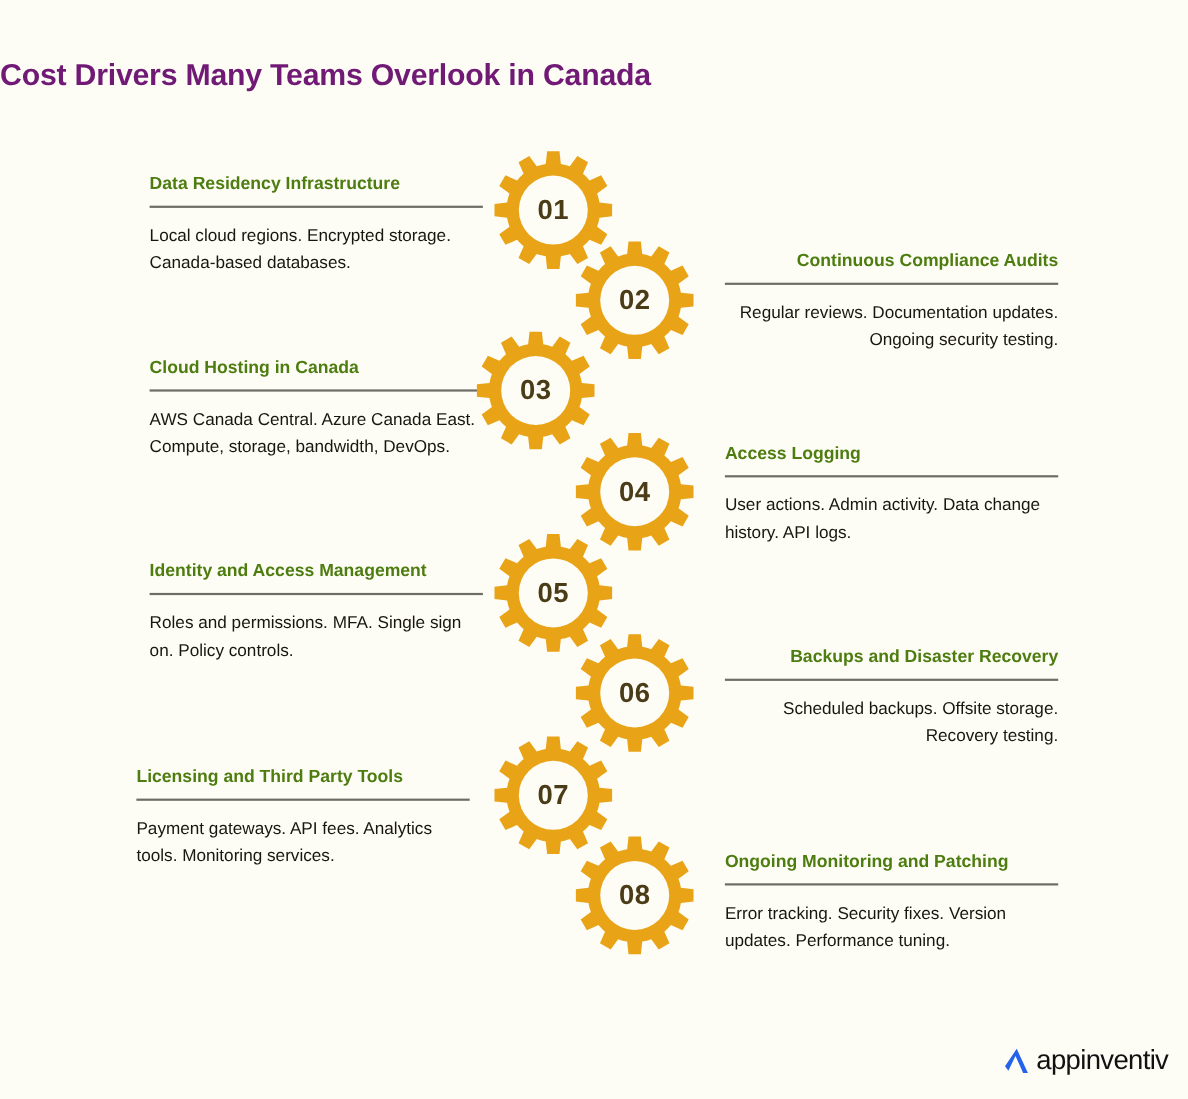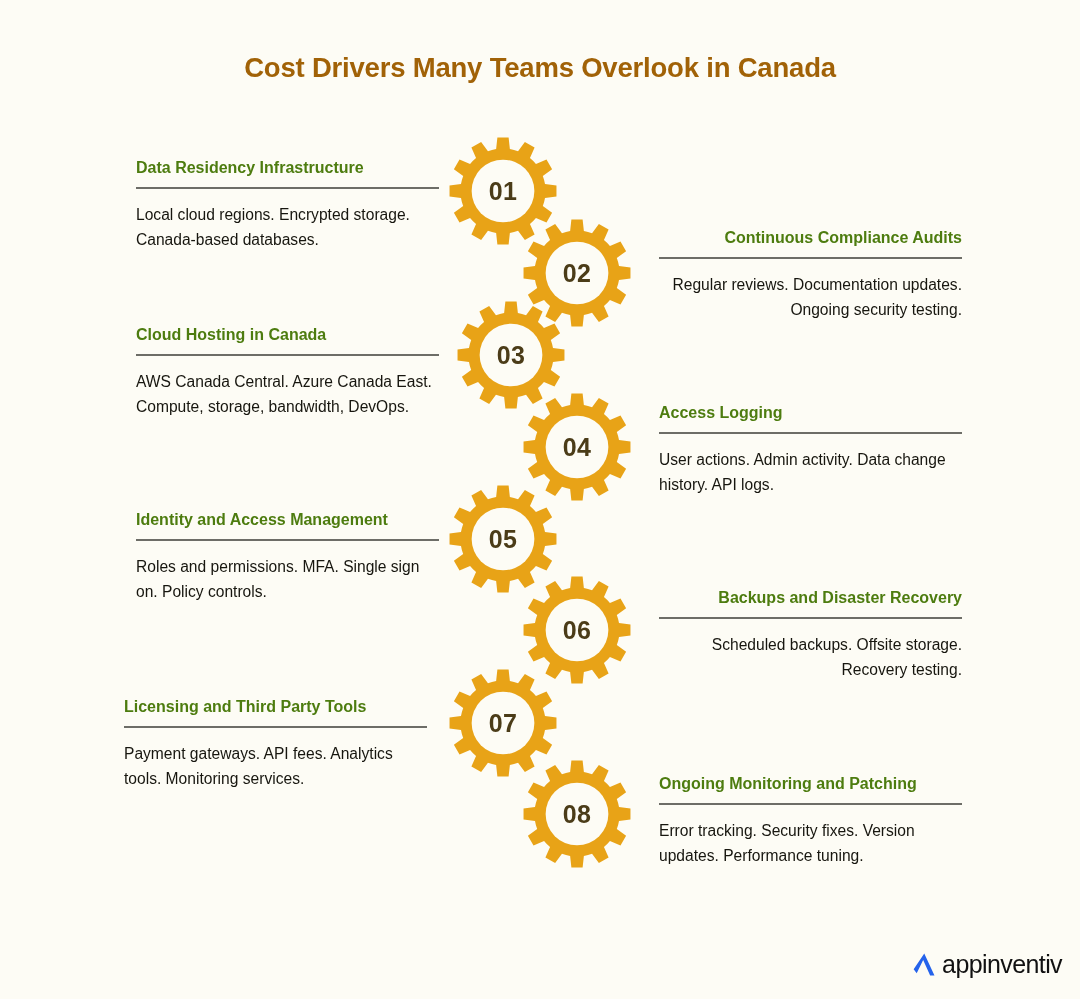--- a/index.html
+++ b/index.html
@@ -21,25 +21,24 @@
     width: 1080px;
     height: 999px;
   }
 
   
   .title {
     position: absolute;
     top: 52px;
     left: 0;
     width: 1080px;
-    text-align: center;
     font-size: 27.5px;
     font-weight: bold;
     letter-spacing: -0.2px;
-    color: #a16207;
+    color: #701a75;
   }
 
   .entry { position: absolute; width: 303px; }
 
   .entry-head {
     font-size: 16px;
     font-weight: bold;
     color: #4d7c0f;
     line-height: 1.2;
     white-space: nowrap;
@@ -166,21 +165,21 @@
     </div>
 
     <div class="gear" style="left:521px; top:217px;">
       <svg viewBox="0 0 200 200">
         <path class="gear-path" fill="#e8a317" d="M87.72 25.00L89.97 4.53L110.03 4.53L112.28 25.00A 76 76 0 0 1 126.86 28.91L126.86 28.91L139.05 12.30L156.43 22.33L148.14 41.19A 76 76 0 0 1 158.81 51.86L158.81 51.86L177.67 43.57L187.70 60.95L171.09 73.14A 76 76 0 0 1 175.00 87.72L175.00 87.72L195.47 89.97L195.47 110.03L175.00 112.28A 76 76 0 0 1 171.09 126.86L171.09 126.86L187.70 139.05L177.67 156.43L158.81 148.14A 76 76 0 0 1 148.14 158.81L148.14 158.81L156.43 177.67L139.05 187.70L126.86 171.09A 76 76 0 0 1 112.28 175.00L112.28 175.00L110.03 195.47L89.97 195.47L87.72 175.00A 76 76 0 0 1 73.14 171.09L73.14 171.09L60.95 187.70L43.57 177.67L51.86 158.81A 76 76 0 0 1 41.19 148.14L41.19 148.14L22.33 156.43L12.30 139.05L28.91 126.86A 76 76 0 0 1 25.00 112.28L25.00 112.28L4.53 110.03L4.53 89.97L25.00 87.72A 76 76 0 0 1 28.91 73.14L28.91 73.14L12.30 60.95L22.33 43.57L41.19 51.86A 76 76 0 0 1 51.86 41.19L51.86 41.19L43.57 22.33L60.95 12.30L73.14 28.91A 76 76 0 0 1 87.72 25.00Z M 150 100 A 50 50 0 1 0 50 100 A 50 50 0 1 0 150 100 Z" fill-rule="evenodd"></path>
         <circle cx="100" cy="100" r="56" fill="#fdfcf5"></circle>
       </svg>
       <div class="gear-num">02</div>
     </div>
 
-    <div class="gear" style="left:455px; top:299px;">
+    <div class="gear" style="left:431px; top:299px;">
       <svg viewBox="0 0 200 200">
         <path class="gear-path" fill="#e8a317" d="M87.72 25.00L89.97 4.53L110.03 4.53L112.28 25.00A 76 76 0 0 1 126.86 28.91L126.86 28.91L139.05 12.30L156.43 22.33L148.14 41.19A 76 76 0 0 1 158.81 51.86L158.81 51.86L177.67 43.57L187.70 60.95L171.09 73.14A 76 76 0 0 1 175.00 87.72L175.00 87.72L195.47 89.97L195.47 110.03L175.00 112.28A 76 76 0 0 1 171.09 126.86L171.09 126.86L187.70 139.05L177.67 156.43L158.81 148.14A 76 76 0 0 1 148.14 158.81L148.14 158.81L156.43 177.67L139.05 187.70L126.86 171.09A 76 76 0 0 1 112.28 175.00L112.28 175.00L110.03 195.47L89.97 195.47L87.72 175.00A 76 76 0 0 1 73.14 171.09L73.14 171.09L60.95 187.70L43.57 177.67L51.86 158.81A 76 76 0 0 1 41.19 148.14L41.19 148.14L22.33 156.43L12.30 139.05L28.91 126.86A 76 76 0 0 1 25.00 112.28L25.00 112.28L4.53 110.03L4.53 89.97L25.00 87.72A 76 76 0 0 1 28.91 73.14L28.91 73.14L12.30 60.95L22.33 43.57L41.19 51.86A 76 76 0 0 1 51.86 41.19L51.86 41.19L43.57 22.33L60.95 12.30L73.14 28.91A 76 76 0 0 1 87.72 25.00Z M 150 100 A 50 50 0 1 0 50 100 A 50 50 0 1 0 150 100 Z" fill-rule="evenodd"></path>
         <circle cx="100" cy="100" r="56" fill="#fdfcf5"></circle>
       </svg>
       <div class="gear-num">03</div>
     </div>
 
     <div class="gear" style="left:521px; top:391px;">
       <svg viewBox="0 0 200 200">
         <path class="gear-path" fill="#e8a317" d="M87.72 25.00L89.97 4.53L110.03 4.53L112.28 25.00A 76 76 0 0 1 126.86 28.91L126.86 28.91L139.05 12.30L156.43 22.33L148.14 41.19A 76 76 0 0 1 158.81 51.86L158.81 51.86L177.67 43.57L187.70 60.95L171.09 73.14A 76 76 0 0 1 175.00 87.72L175.00 87.72L195.47 89.97L195.47 110.03L175.00 112.28A 76 76 0 0 1 171.09 126.86L171.09 126.86L187.70 139.05L177.67 156.43L158.81 148.14A 76 76 0 0 1 148.14 158.81L148.14 158.81L156.43 177.67L139.05 187.70L126.86 171.09A 76 76 0 0 1 112.28 175.00L112.28 175.00L110.03 195.47L89.97 195.47L87.72 175.00A 76 76 0 0 1 73.14 171.09L73.14 171.09L60.95 187.70L43.57 177.67L51.86 158.81A 76 76 0 0 1 41.19 148.14L41.19 148.14L22.33 156.43L12.30 139.05L28.91 126.86A 76 76 0 0 1 25.00 112.28L25.00 112.28L4.53 110.03L4.53 89.97L25.00 87.72A 76 76 0 0 1 28.91 73.14L28.91 73.14L12.30 60.95L22.33 43.57L41.19 51.86A 76 76 0 0 1 51.86 41.19L51.86 41.19L43.57 22.33L60.95 12.30L73.14 28.91A 76 76 0 0 1 87.72 25.00Z M 150 100 A 50 50 0 1 0 50 100 A 50 50 0 1 0 150 100 Z" fill-rule="evenodd"></path>

